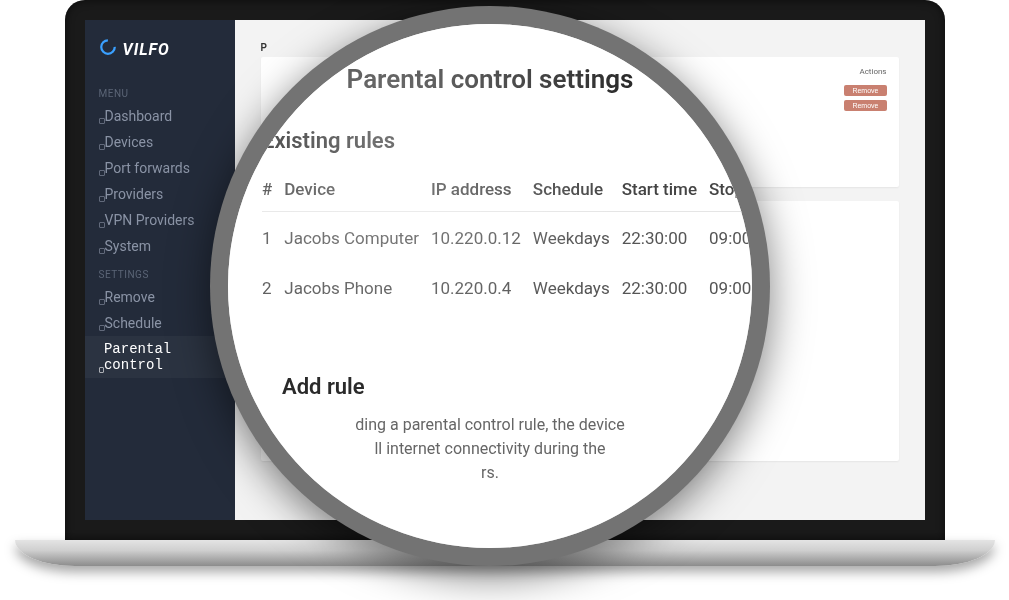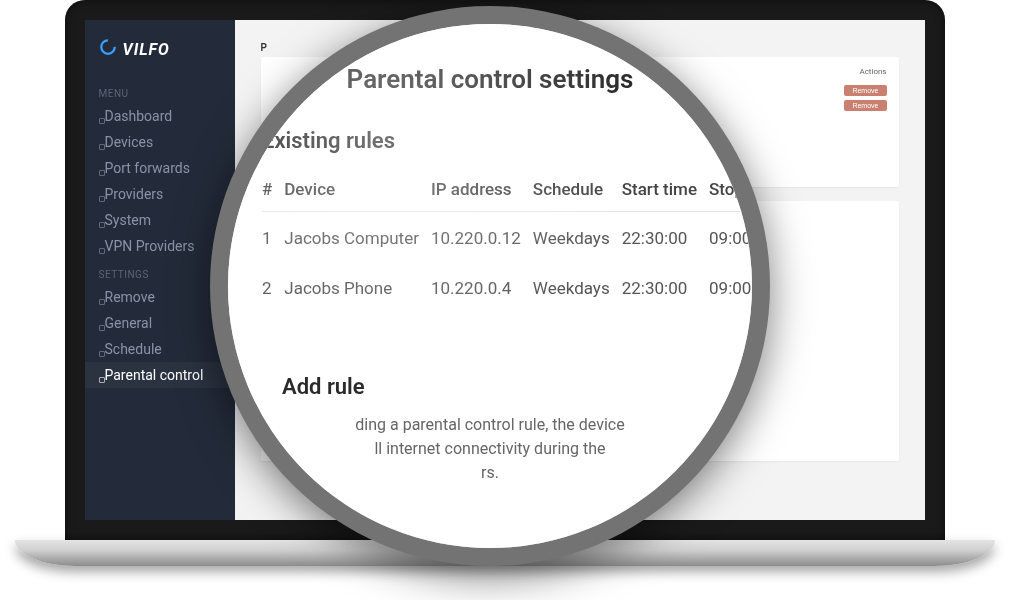--- a/index.html
+++ b/index.html
@@ -86,20 +86,21 @@
   .menu-item {
     display: flex;
     align-items: flex-end;
     padding: 5px 14px;
     cursor: pointer;
     font-size: 14px;
   }
   .menu-item.active {
     color: #fff;
     background: rgba(255,255,255,.04);
+    font-family: Liberation Mono, monospace;
   }
   .menu-item .dot {
     width: 6px; height: 6px;
     border: 1px solid currentColor;
     border-radius: 1px;
     opacity: .6;
   }
 
   
   .main {
@@ -257,35 +258,31 @@
         <div class="menu-item">
             <span class="dot"></span>
             <span>Port forwards</span>
           </div>
         <div class="menu-item">
             <span class="dot"></span>
             <span>Providers</span>
           </div>
         <div class="menu-item">
             <span class="dot"></span>
+            <span>VPN Providers</span>
+          </div>
+        <div class="menu-item">
+            <span class="dot"></span>
             <span>System</span>
           </div>
-        <div class="menu-item">
-            <span class="dot"></span>
-            <span>VPN Providers</span>
-          </div>
 
         <div class="menu-section-label">SETTINGS</div>
         <div class="menu-item">
             <span class="dot"></span>
             <span>Remove</span>
-          </div>
-        <div class="menu-item">
-            <span class="dot"></span>
-            <span>General</span>
           </div>
         <div class="menu-item">
             <span class="dot"></span>
             <span>Schedule</span>
           </div>
         <div class="menu-item active">
             <span class="dot"></span>
             <span>Parental control</span>
           </div>
       </aside>

